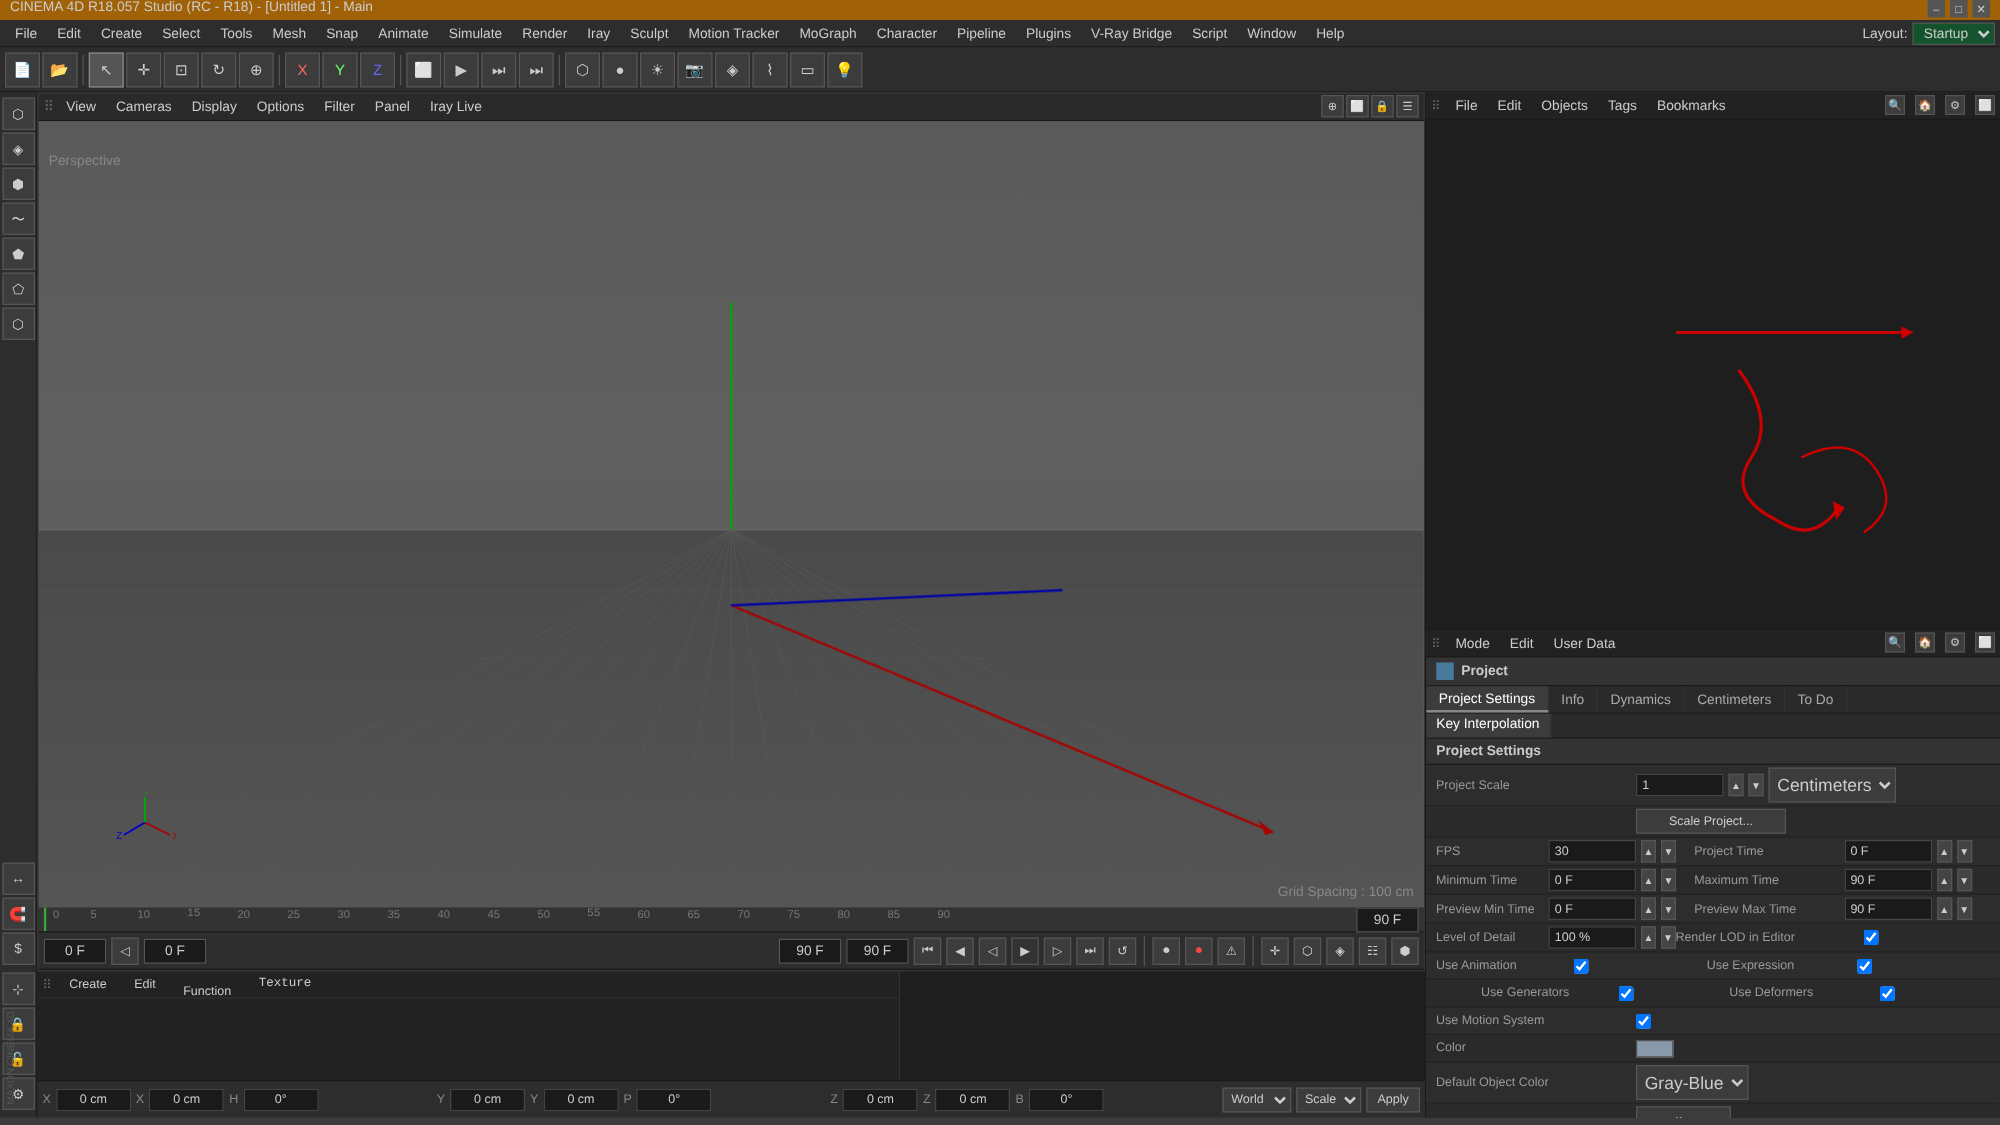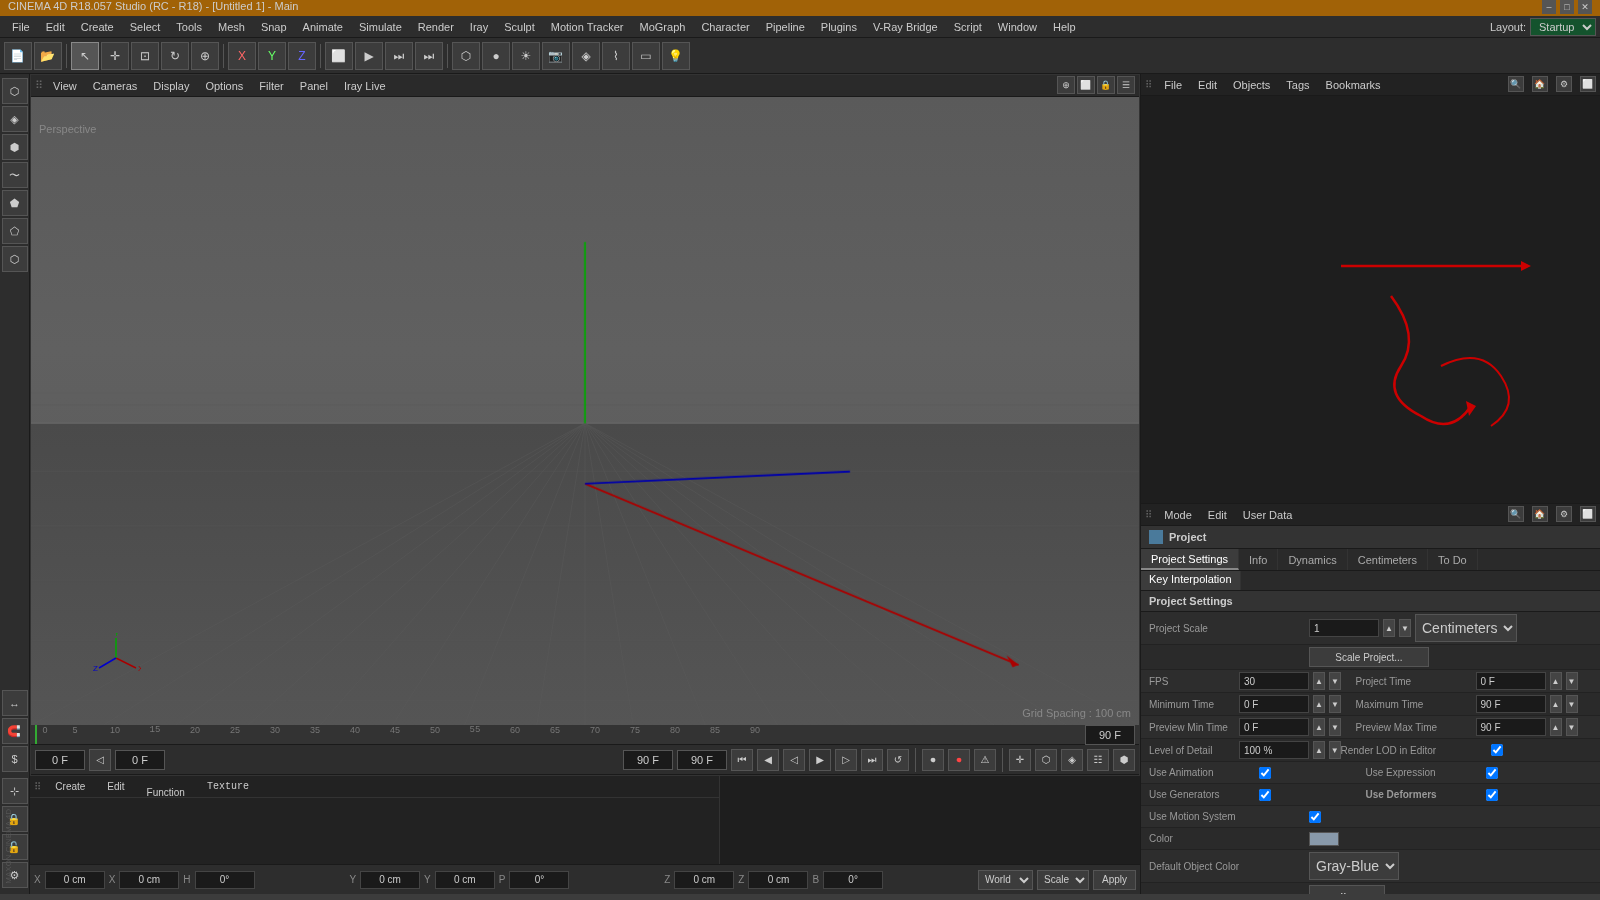--- a/index.html
+++ b/index.html
@@ -654,25 +654,25 @@
           <div class="prop-value" style="width:80px;">
             <input type="checkbox" checked="" class="prop-checkbox" style="">
           </div>
           <span class="prop-label" style="width:120px;">Use Expression</span>
           <div class="prop-value">
             <input type="checkbox" checked="" class="prop-checkbox" style="">
           </div>
         </div>
 
         <div class="prop-row" style="display:flex;gap:0;">
-          <span class="prop-label" style="width:110px;">Use Generators</span>
+          <span class="prop-label" style="width:110px;margin-left:36px;">Use Generators</span>
           <div class="prop-value" style="width:80px;">
             <input type="checkbox" checked="" class="prop-checkbox" style="">
           </div>
-          <span class="prop-label" style="width:120px;font-weight:bold;">Use Deformers</span>
+          <span class="prop-label" style="width:120px;">Use Deformers</span>
           <div class="prop-value">
             <input type="checkbox" checked="" class="prop-checkbox" style="">
           </div>
         </div>
 
         <div class="prop-row">
           <span class="prop-label">Use Motion System</span>
           <div class="prop-value">
             <input type="checkbox" checked="" class="prop-checkbox" style="">
           </div>

